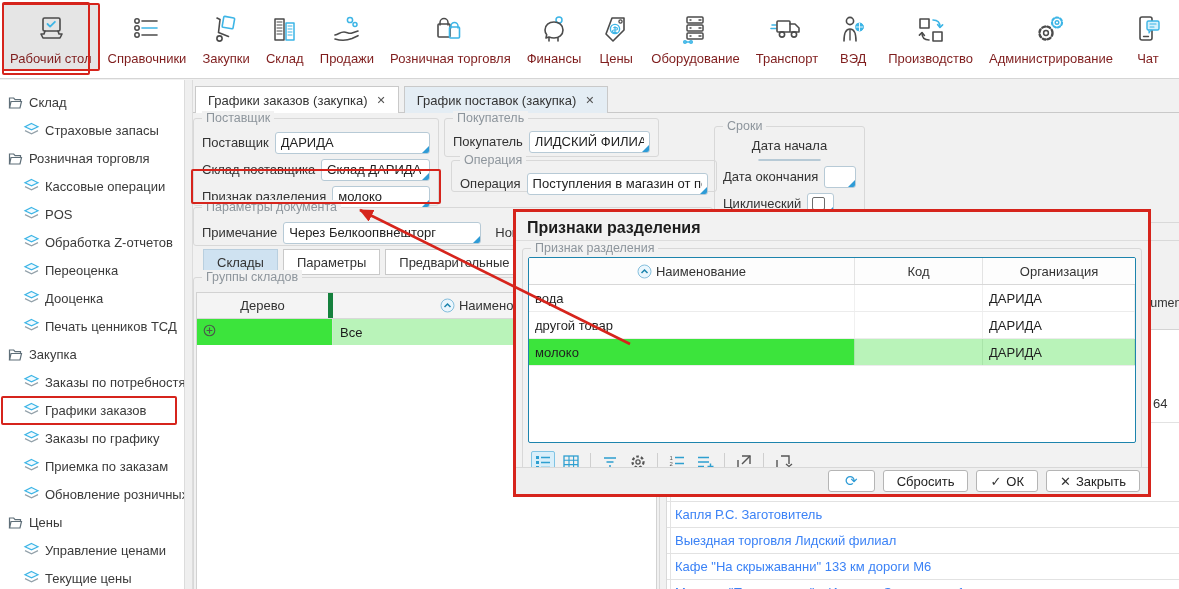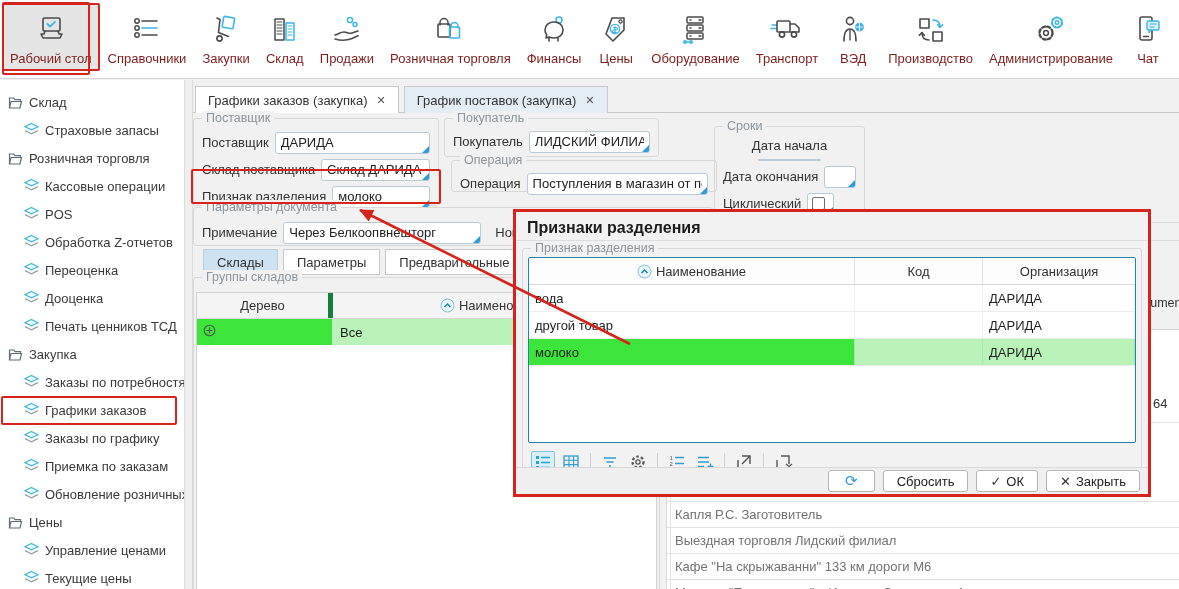--- a/index.html
+++ b/index.html
@@ -67,21 +67,21 @@
 
 .bgtable { position:absolute; left:473px; top:130px; width:513px; height:379px; background:#fff; border-left:1px solid #d9d9d9; }
 .bgtable::before { content:""; position:absolute; left:3px; top:0; bottom:0; width:1px; background:#e3e3e3; }
 .bg-band { position:absolute; left:0; top:0; width:513px; height:120px; background:#f1f1f1; border-bottom:1px solid #d4d4d4; }
 .bg-line1 { position:absolute; left:0; top:12px; width:513px; height:1px; background:#d9d9d9; }
 .bg-line2 { position:absolute; left:0; top:30px; width:513px; height:1px; background:#d9d9d9; }
 .bg-hfrag { position:absolute; left:477px; top:86px; font-size:12.5px; color:#333; }
 .bg-val { position:absolute; left:486px; top:186px; font-size:13px; color:#333; }
 .bg-val-line { position:absolute; left:470px; top:212px; width:43px; height:1px; background:#e2e2e2; }
 .bg-rows { position:absolute; left:0; top:266px; width:513px; }
-.bg-row { height:26px; line-height:26px; padding-left:8px; font-size:13px; color:#737373; border-bottom:1px solid #e2e2e2; white-space:nowrap; overflow:hidden; }
+.bg-row { height:26px; line-height:26px; padding-left:8px; font-size:13px; color:#3b82f6; border-bottom:1px solid #e2e2e2; white-space:nowrap; overflow:hidden; }
 
 
 .dialog { position:absolute; left:320px; top:129px; width:638px; height:288px; background:#f2f2f2; border:3px solid #d6241c; z-index:10; }
 .dlg-title { position:absolute; left:11px; top:7px; font-size:16px; font-weight:bold; color:#1c1c1c; }
 .dlg-titleline { position:absolute; left:0; top:28px; width:632px; height:1px; background:#dddddd; }
 .dlg-group { position:absolute; left:6px; top:36px; width:620px; height:222px; border:1px solid #d8d8d8; border-radius:3px; }
 .dlg-group-title { position:absolute; left:8px; top:-8px; background:#f2f2f2; padding:0 4px; font-size:12.5px; color:#8d959c; }
 .dlg-table { position:absolute; left:5px; top:8px; width:608px; height:186px; background:#fff; border:1.5px solid #1d84ad; border-radius:2px; overflow:hidden; }
 .dlg-thead { display:flex; height:27px; border-bottom:1px solid #d8d8d8; background:#fdfdfd; }
 .dlg-th { display:flex; align-items:center; justify-content:center; gap:4px; font-size:13px; color:#333; border-right:1px solid #e3e3e3; }

